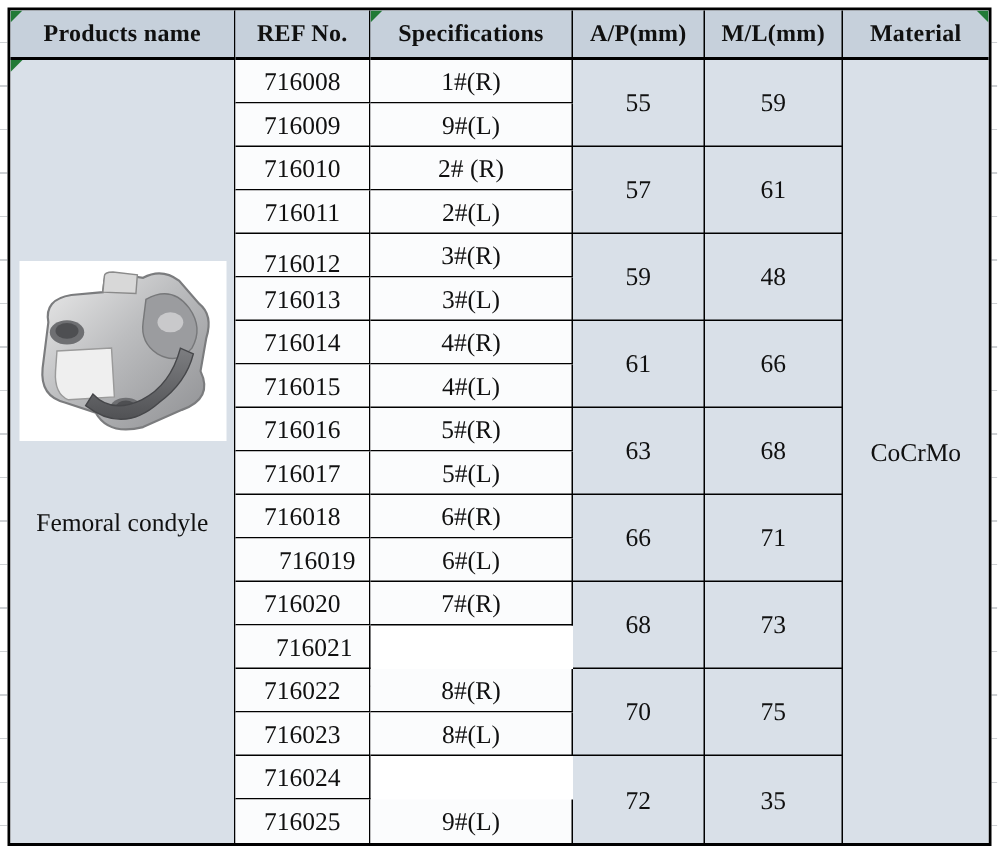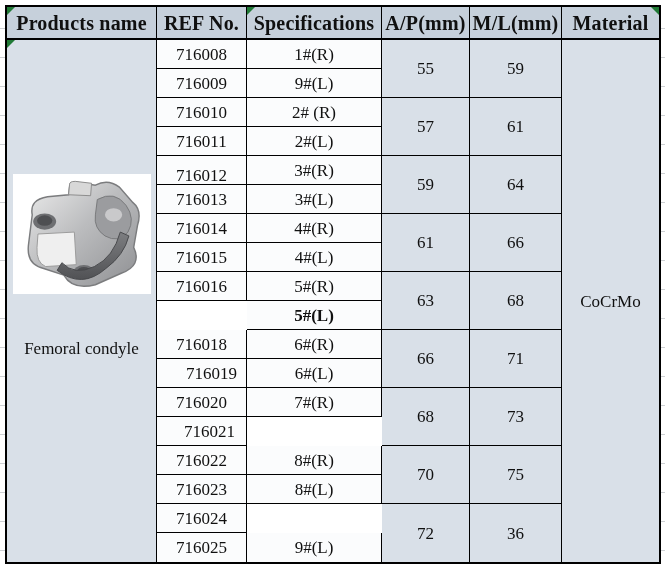--- a/index.html
+++ b/index.html
@@ -32,21 +32,21 @@
   .c{
     position:relative;
     display:flex;align-items:center;justify-content:center;
     border-right:1px solid var(--border);
     border-bottom:1px solid var(--border);
     font-size:17px;line-height:1;
     overflow:hidden;
   }
   .c.hdr{
     background:var(--header-bg);
-    font-weight:bold;font-size:20px;
+    font-weight:bold;font-size:16px;
     border-bottom:2px solid var(--border);
     letter-spacing:.2px;
   }
   .c.plain{background:var(--plain-bg);}
   .c.tint{background:var(--tint-bg);}
   .c.no-r{border-right:none;}
   .c.no-b{border-bottom:none;}
 
   
   .mark{position:absolute;top:0;left:0;width:0;height:0;
@@ -176,21 +176,24 @@
       </div>
       <div class="c plain" style="grid-area: 9 / 3;">
         <span>4#(L)</span>
       </div>
       <div class="c plain" style="grid-area: 10 / 2;">
         <span>716016</span>
       </div>
       <div class="c plain" style="grid-area: 10 / 3;">
         <span>5#(R)</span>
       </div>
-      <div class="c plain" style="grid-area: 11 / 3; font-weight: bold;">
+      <div class="c plain" style="grid-area: 11 / 2;">
+        <span>716017</span>
+      </div>
+      <div class="c plain" style="grid-area: 11 / 3;">
         <span>5#(L)</span>
       </div>
       <div class="c plain" style="grid-area: 12 / 2;">
         <span>716018</span>
       </div>
       <div class="c plain" style="grid-area: 12 / 3;">
         <span>6#(R)</span>
       </div>
       <div class="c plain" style="grid-area: 13 / 2; padding-left: 20px;">
         <span>716019</span>
@@ -240,21 +243,21 @@
       <div class="c tint" style="grid-area: 4 / 4 / span 2;">
         <span>57</span>
       </div>
       <div class="c tint" style="grid-area: 4 / 5 / span 2;">
         <span>61</span>
       </div>
       <div class="c tint" style="grid-area: 6 / 4 / span 2;">
         <span>59</span>
       </div>
       <div class="c tint" style="grid-area: 6 / 5 / span 2;">
-        <span>64</span>
+        <span>48</span>
       </div>
       <div class="c tint" style="grid-area: 8 / 4 / span 2;">
         <span>61</span>
       </div>
       <div class="c tint" style="grid-area: 8 / 5 / span 2;">
         <span>66</span>
       </div>
       <div class="c tint" style="grid-area: 10 / 4 / span 2;">
         <span>63</span>
       </div>
@@ -276,16 +279,16 @@
       <div class="c tint" style="grid-area: 16 / 4 / span 2; font-family: Liberation Serif, serif;">
         <span>70</span>
       </div>
       <div class="c tint" style="grid-area: 16 / 5 / span 2;">
         <span>75</span>
       </div>
       <div class="c tint no-b" style="grid-area: 18 / 4 / span 2;">
         <span>72</span>
       </div>
       <div class="c tint no-b" style="grid-area: 18 / 5 / span 2;">
-        <span>36</span>
+        <span>35</span>
       </div>
     </div>
 </div>
 
 </body></html>

